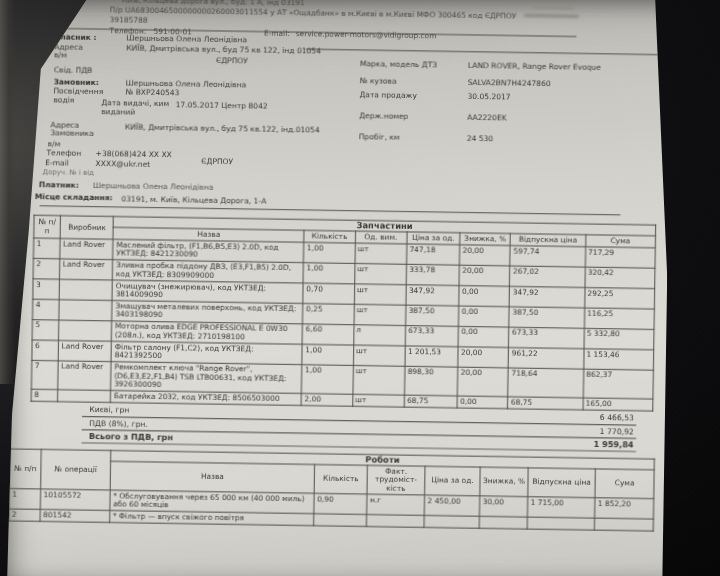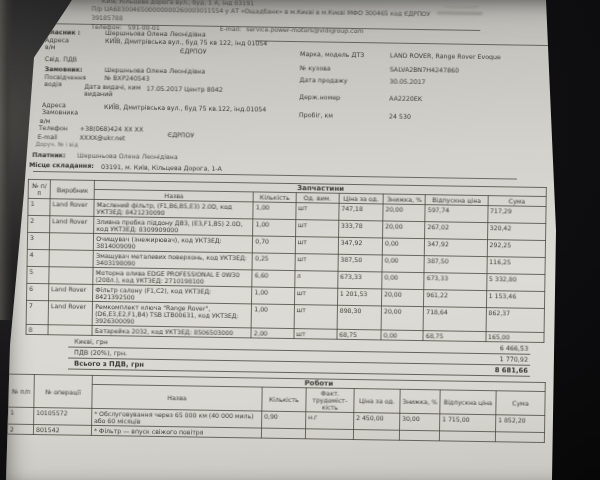--- a/index.html
+++ b/index.html
@@ -260,26 +260,26 @@
               </tr>
             </tbody>
         </table>
 
         <div class="totals">
           <div class="trow">
             <span>Києві, грн</span>
             <span>6 466,53</span>
           </div>
           <div class="trow">
-            <span>ПДВ (20%), грн.</span>
+            <span>ПДВ (8%), грн.</span>
             <span>1 770,92</span>
           </div>
           <div class="trow boldrow">
             <span>Всього з ПДВ, грн</span>
-            <span>8 681,66</span>
+            <span>1 959,84</span>
           </div>
         </div>
 
         <table class="t works">
           <colgroup>
             <col style="width:26px">
               <col style="width:58px">
               <col style="width:170px">
               <col style="width:44px">
             <col style="width:48px">

